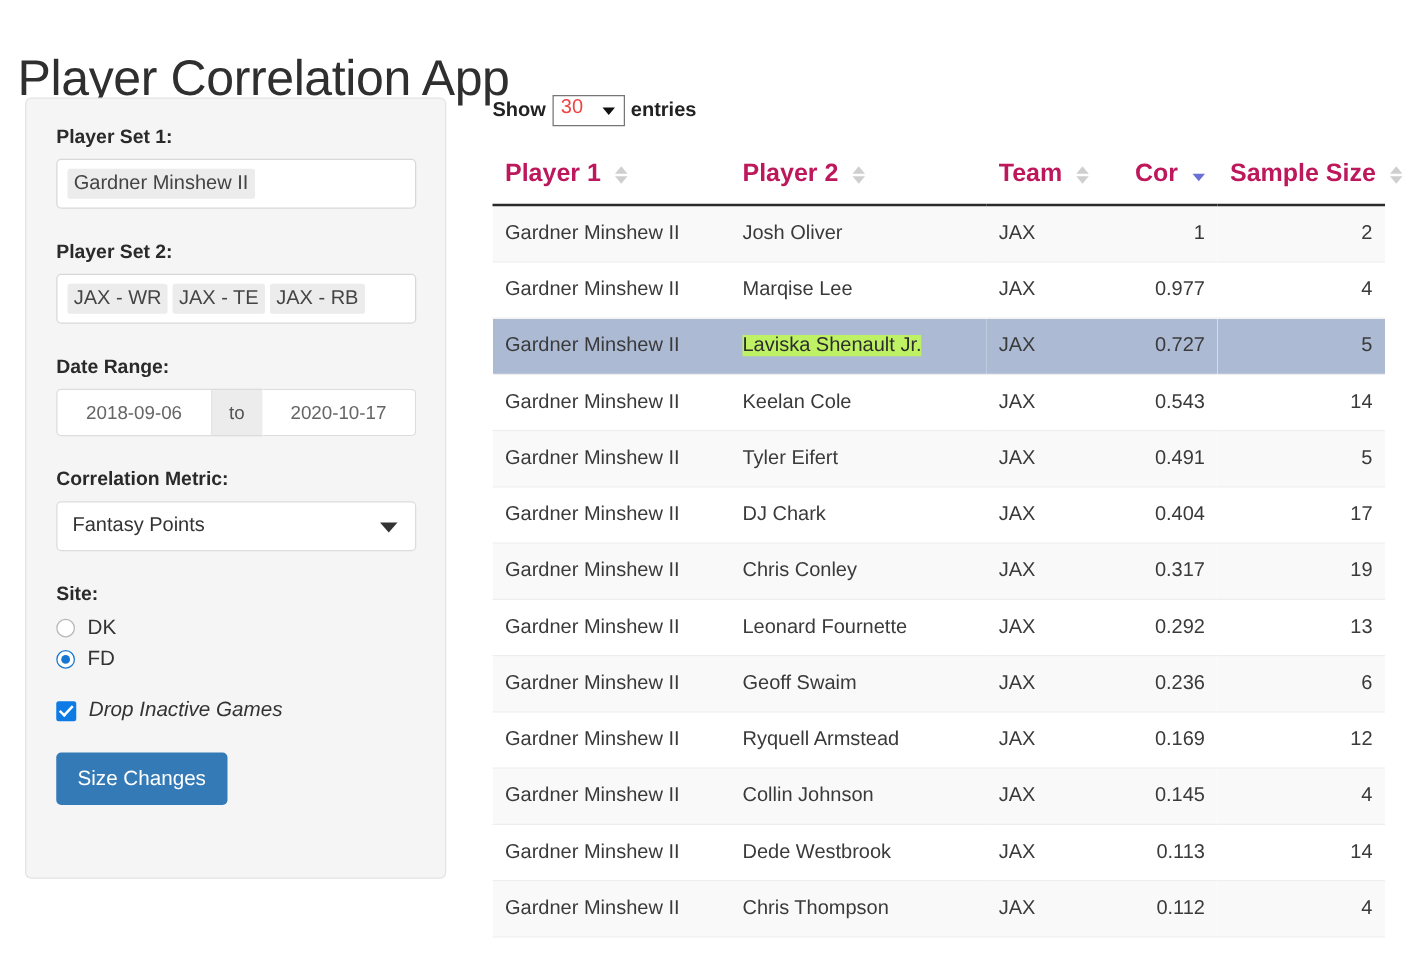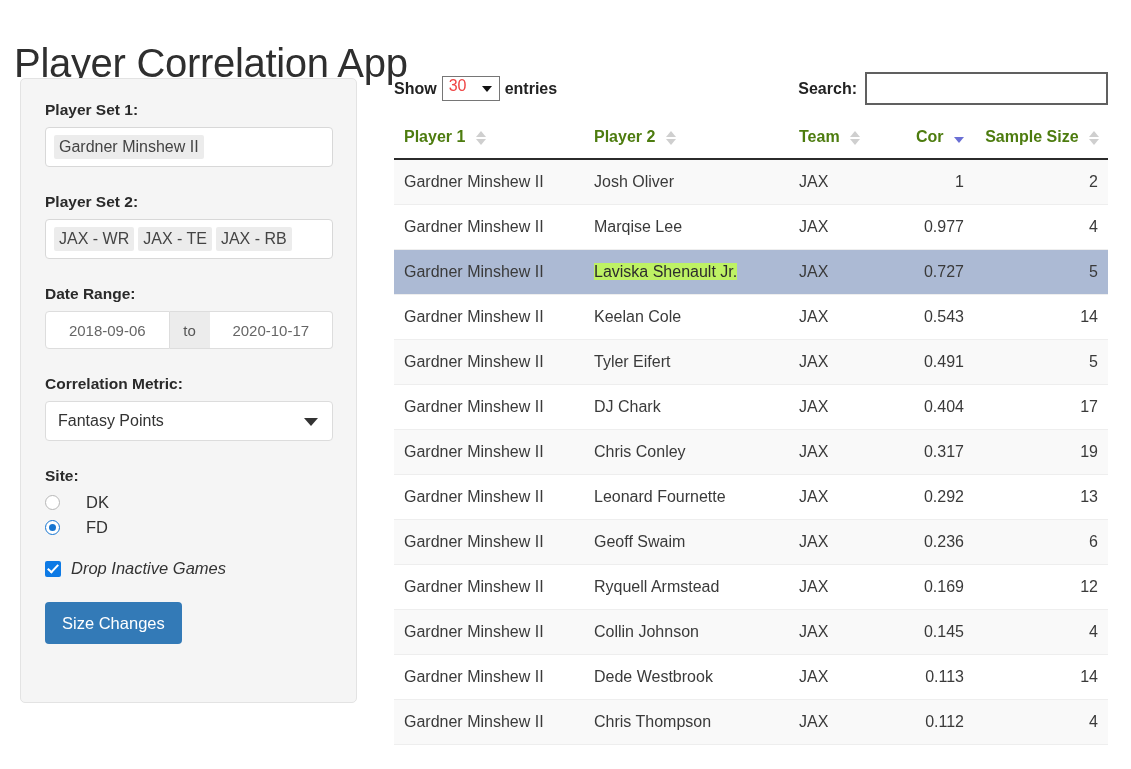--- a/index.html
+++ b/index.html
@@ -136,21 +136,21 @@
     width: 0; height: 0;
     border-left: 7px solid transparent;
     border-right: 7px solid transparent;
     border-top: 8px solid #333333;
   }
 
   
   .radio-row {
     display: flex;
     align-items: center;
-    gap: 26px;
+    gap: 10px;
     margin-top: 6px;
     font-size: 16.5px;
     color: #333333;
   }
   .radio {
     width: 15px; height: 15px;
     border-radius: 50%;
     border: 1px solid #b7b7b7;
     background: #ffffff;
     position: relative;
@@ -275,23 +275,23 @@
   }
 
   
   table.dt {
     width: 714px;
     border-collapse: collapse;
     margin-top: 10px;
     table-layout: fixed;
   }
   table.dt th {
-    font-size: 16px;
+    font-size: 20px;
     font-weight: bold;
-    color: #4d7c0f;
+    color: #be185d;
     padding: 8px 10px 12px 10px;
     border-bottom: 2px solid #2b2b2b;
     vertical-align: bottom;
     position: relative;
     white-space: nowrap;
   }
   table.dt td {
     font-size: 16px;
     color: #3a3a3a;
     padding: 13px 10px;
@@ -421,24 +421,20 @@
     <div class="table-controls">
       <div class="length-ctrl">
         <span>Show</span>
         <span class="length-select">
           <span>30</span>
           <span class="mini-caret"></span>
         </span>
         <span>entries</span>
       </div>
 
-      <div class="search-ctrl">
-        <span>Search:</span>
-        <input class="search-input" type="text" value="" placeholder="" style="">
-      </div>
     </div>
 
     <table class="dt">
       <thead>
         <tr>
           <th class="col-p1">
             <span>Player 1</span>
             <span class="sort-both"></span>
           </th>
           <th class="col-p2">

